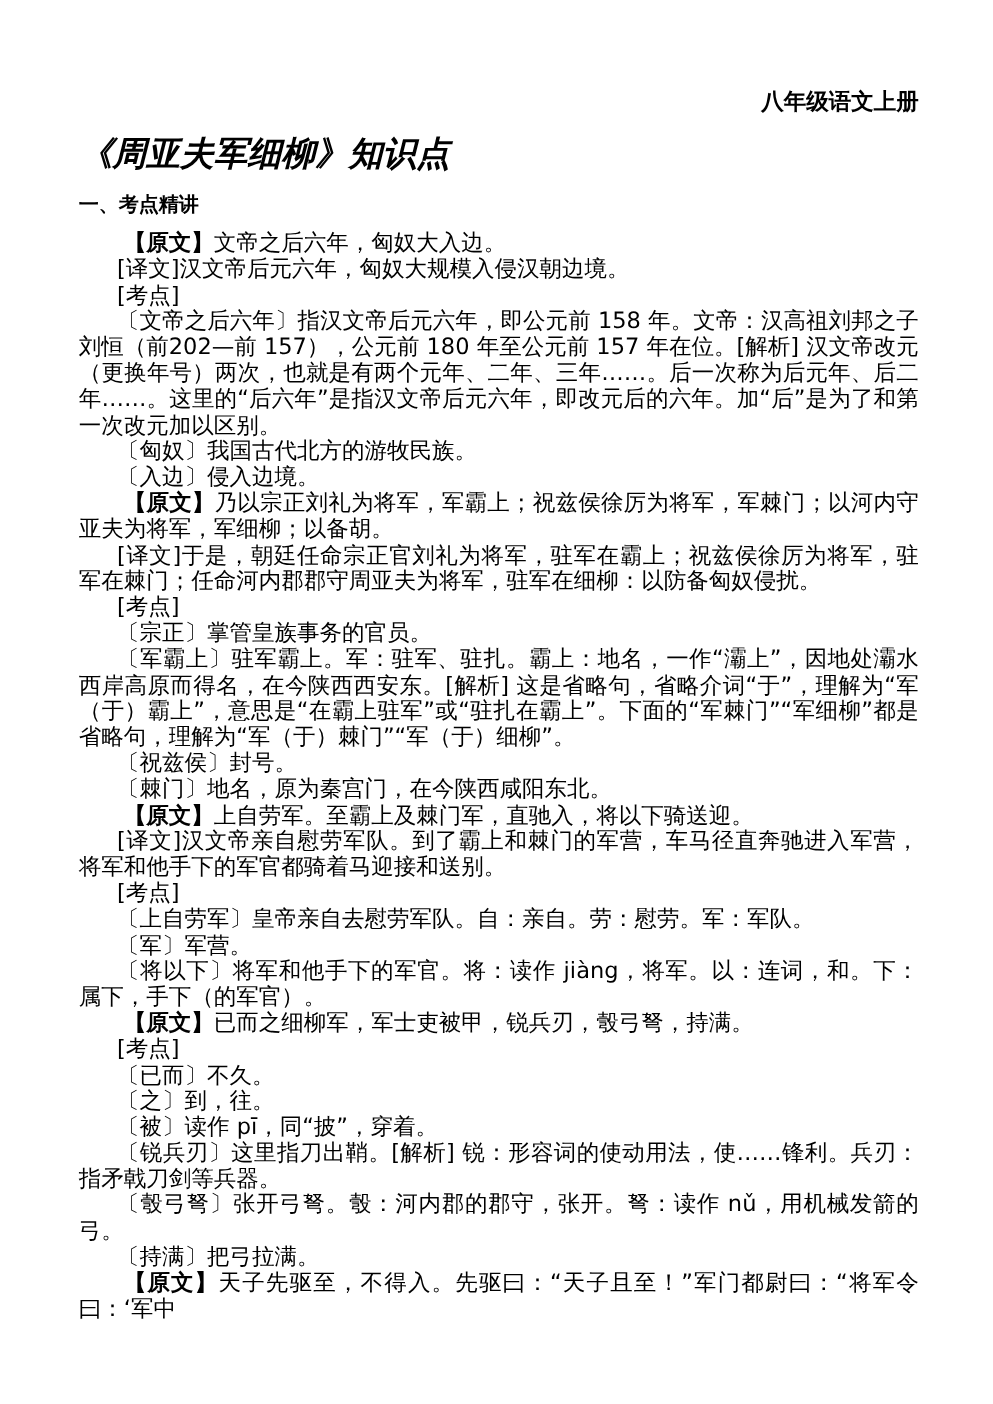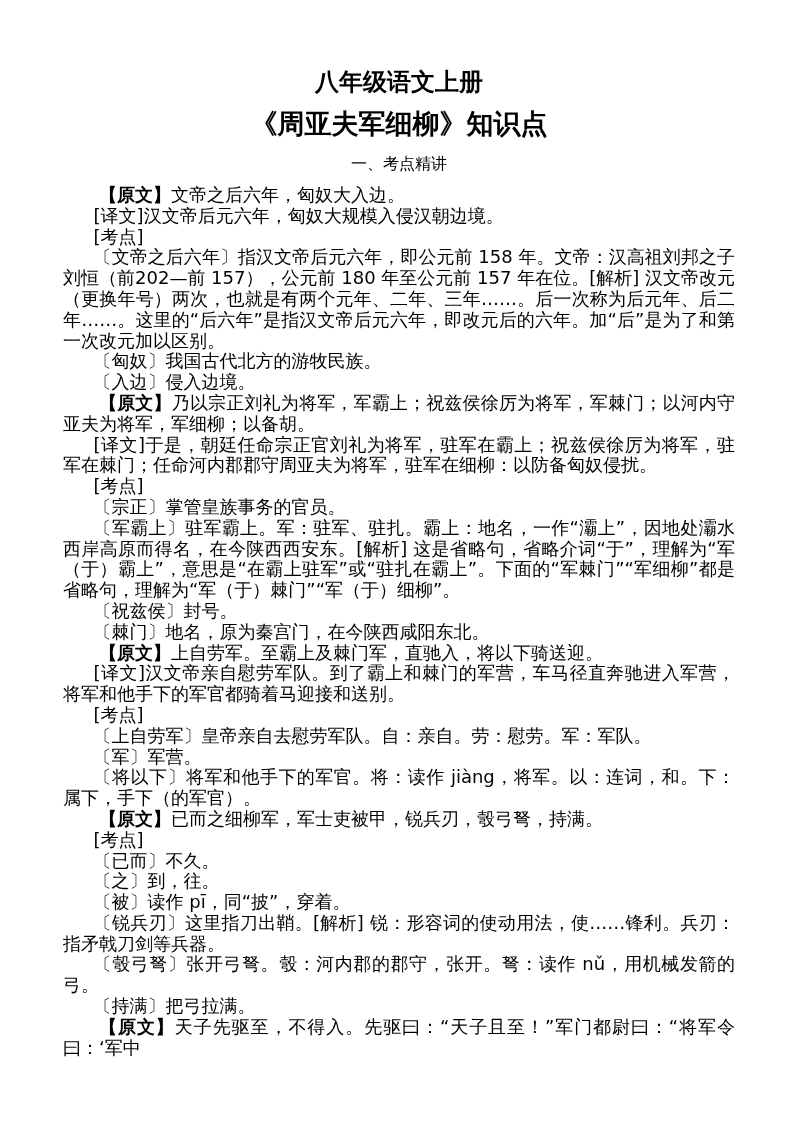--- a/index.html
+++ b/index.html
@@ -1,24 +1,24 @@
 <!DOCTYPE html>
 <html><head>
 <meta charset="utf-8">
 <style>
   html, body { margin: 0; padding: 0; background: #ffffff; }
   body { width: 794px; height: 1123px; position: relative; overflow: hidden;
          font-family: "DejaVu Sans", "Liberation Sans", sans-serif; color: #000; }
   .page { position: absolute; left: 63px; top: 0; width: 672px; }
-  .h1 { position: absolute; left: 0; width: 672px; top: 70px; text-align: center;
-        font-size: 24px; font-weight: bold; line-height: 24px; }
-  .h2 { position: absolute; left: 0; width: 672px; top: 106px; text-align: center;
-        font-size: 27px; font-weight: bold; line-height: 36px; }
-  .h3 { position: absolute; left: 0; width: 672px; top: 153px; text-align: center;
-        font-size: 16px; font-weight: normal; line-height: 22px; }
+  .h1 { position: absolute; left: 0; width: 672px; top: 70px; text-align: right;
+        font-size: 18px; font-weight: bold; line-height: 24px; }
+  .h2 { position: absolute; left: 0; width: 672px; top: 106px; 
+        font-size: 27px; font-weight: bold; line-height: 36px; font-style: italic; }
+  .h3 { position: absolute; left: 0; width: 672px; top: 153px; 
+        font-size: 16px; font-weight: bold; line-height: 22px; }
   .body { position: absolute; left: 0; top: 185px; width: 672px;
           font-size: 18px; line-height: 20.8px; text-align: justify; }
   .p { margin: 0; text-indent: 2em; }
   .p.label { text-indent: 1.7em; }
   .tag-yuanwen { font-weight: bold; }
 </style>
 </head>
 <body>
 
 <div class="page">

